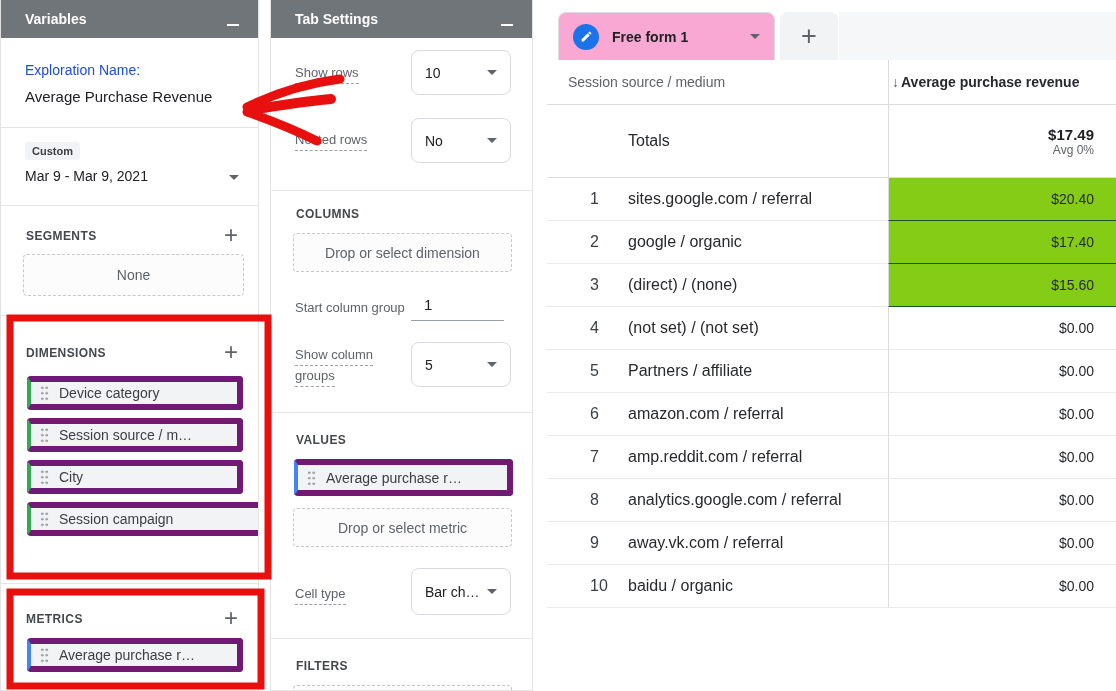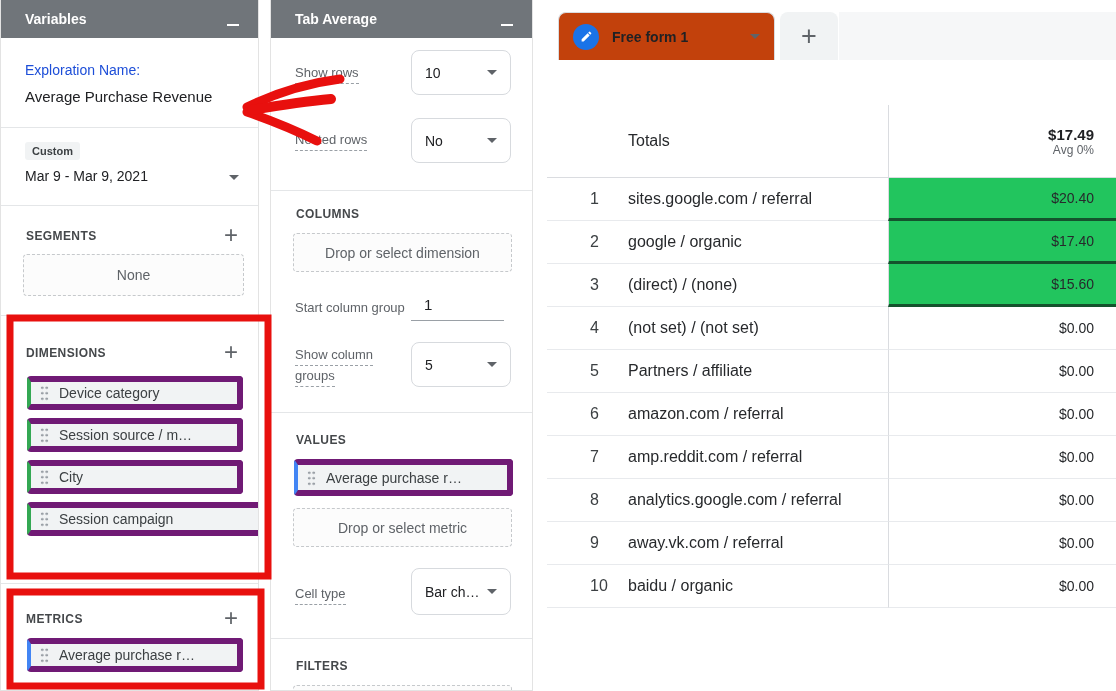--- a/index.html
+++ b/index.html
@@ -37,38 +37,38 @@
     border-right:5px solid transparent; border-top:5px solid #5f6368; }
   .dashed-lbl { position:absolute; font-size:13px; color:#5f6368; line-height:21px; }
   .dashed-lbl span { border-bottom:1px dashed #9aa0a6; padding-bottom:3px;
     -webkit-box-decoration-break:clone; box-decoration-break:clone; }
   .badge { position:absolute; background:#f1f3f4; border-radius:3px; font-size:11px;
     font-weight:bold; color:#3c4043; padding:3px 7px; }
 
   
   .report { position:absolute; left:547px; top:0; width:569px; height:691px; }
   .strip-bg { position:absolute; left:292px; top:12px; right:0; height:48px; background:#f6f7f8; }
-  .ff-tab { position:absolute; left:11px; top:12px; width:217px; height:48px; background:#c2410c;
+  .ff-tab { position:absolute; left:11px; top:12px; width:217px; height:48px; background:#f9a8d4;
     border:1px solid #dadce0; border-bottom:none; border-radius:8px 8px 0 0;
     display:flex; align-items:center; padding:0 14px; cursor:pointer; }
   .pencil { width:26px; height:26px; border-radius:50%; background:#1a73e8; flex-shrink:0;
     display:flex; align-items:center; justify-content:center; margin-right:13px; }
   .tab-label { font-size:14px; font-weight:bold; color:#202124; }
   .ff-tab .caret { margin-left:auto; }
   .add-tab { position:absolute; left:233px; top:12px; width:58px; height:48px;
     background:#f1f3f4; border-radius:8px 8px 0 0; display:flex; align-items:center;
     justify-content:center; font-size:27px; font-weight:300; color:#5f6368; cursor:pointer; }
   .t-row { position:absolute; left:0; width:569px; display:flex; }
   .cell-label { width:341px; display:flex; align-items:center;
     border-bottom:1px solid #e8eaed; padding-left:43px; font-size:16px; color:#27292c; }
   .cell-value { flex:1; display:flex; align-items:center; justify-content:flex-end;
     border-left:1px solid #dadce0; border-bottom:1px solid #e8eaed;
     padding-right:22px; font-size:14px; color:#27292c; }
   .row-num { width:38px; flex-shrink:0; color:#3c4043; }
-  .t-row.bar-row .cell-value { background:#22c55e; border-bottom:3px solid #14532d; }
+  .t-row.bar-row .cell-value { background:#84cc16; border-bottom:1px solid #14532d; }
   .hdr-row .cell-label { padding-left:21px; font-size:14px; color:#5f6368;
     border-bottom:1px solid #dadce0; }
   .hdr-row .cell-value { justify-content:flex-start; padding-left:3px;
     border-bottom:1px solid #dadce0; font-weight:bold; color:#27292c; }
   .sort-arrow { color:#5f6368; font-weight:normal; margin-right:2px; font-size:14px; }
   .totals-row .cell-label { padding-left:81px; border-bottom:1px solid #dadce0; }
   .totals-row .cell-value { flex-direction:column; align-items:flex-end;
     justify-content:center; border-bottom:1px solid #dadce0; }
   .totals-val { font-size:15px; font-weight:bold; color:#202124; }
   .totals-avg { font-size:12px; color:#5f6368; }
@@ -126,21 +126,21 @@
     <span class="plus" style="top:609px;">+</span>
     <div class="chip met" style="left:26px; top:638px; width:216px;">
       <span class="dots"></span>
       <span>Average purchase r…</span>
     </div>
   </div>
 </div>
 
 <div class="panel" style="left:270px; width:263px;">
   <div class="panel-hdr">
-    <span>Tab Average</span>
+    <span>Tab Settings</span>
     <span class="min-btn"></span>
   </div>
 
   <div class="dashed-lbl" style="left:24px; top:62px;">
     <span>Show rows</span></div>
   <div class="dd" style="left:140px; top:50px; width:100px; height:45px;">
     <span>10</span>
     <span class="caret"></span>
   </div>
 
@@ -193,20 +193,27 @@
     <span class="pencil">
       <svg width="13" height="13" viewBox="0 0 24 24" fill="#ffffff">
           <path d="M3 17.25V21h3.75L17.81 9.94l-3.75-3.75L3 17.25zM20.71 7.04c.39-.39.39-1.02 0-1.41l-2.34-2.34a1 1 0 0 0-1.41 0l-1.83 1.83 3.75 3.75 1.83-1.83z"></path>
         </svg>
     </span>
     <span class="tab-label">Free form 1</span>
     <span class="caret"></span>
   </div>
   <div class="add-tab">+</div>
 
+  <div class="t-row hdr-row" style="top:60px; height:45px;">
+    <div class="cell-label">Session source / medium</div>
+    <div class="cell-value">
+      <span class="sort-arrow">↓</span>
+      <span>Average purchase revenue</span>
+    </div>
+  </div>
 
   <div class="t-row totals-row" style="top:105px; height:73px;">
     <div class="cell-label">Totals</div>
     <div class="cell-value">
       <span class="totals-val">$17.49</span>
       <span class="totals-avg">Avg 0%</span>
     </div>
   </div>
 
   <div class="t-row bar-row" style="top:178px; height:43px;">

